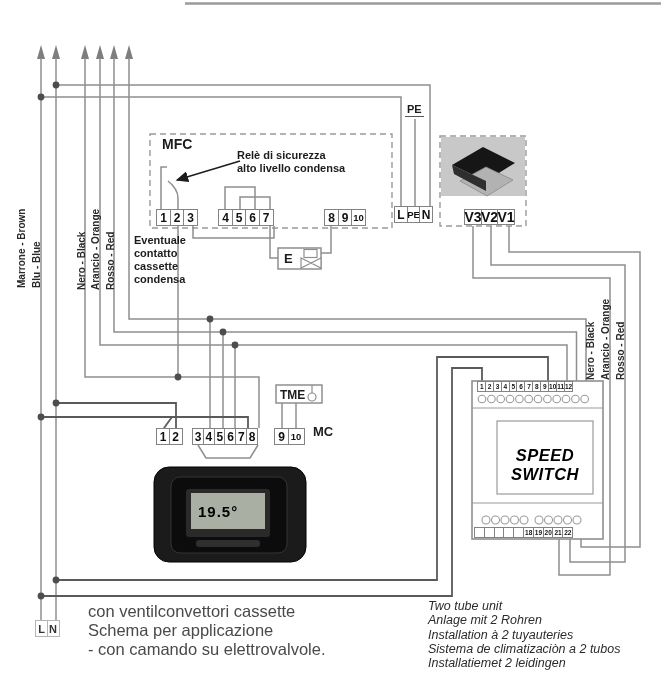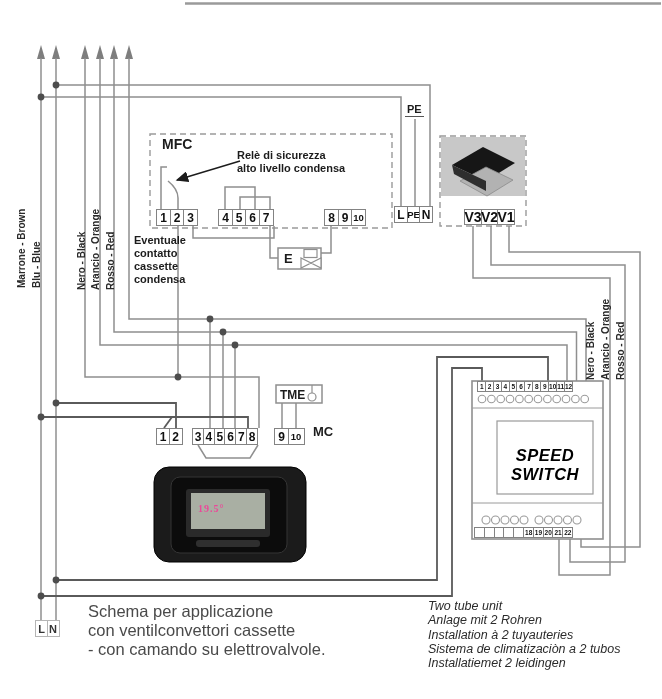--- a/index.html
+++ b/index.html
@@ -18,22 +18,22 @@
   .cellC6{width:12.3px;height:17px;font-size:12px;}
   .cellV{width:18px;height:16px;font-size:14px;}
   .cellSS{width:9.4px;height:11px;font-size:6.5px;border-width:1px !important;}
   .cellSB{width:11.3px;height:11px;font-size:6.5px;border-width:1px !important;}
   .small10{font-size:9.5px !important;}
   .boldlbl{font-weight:700;}
   .note-bold{font-size:11px;font-weight:700;line-height:13px;}
   .caption{font-size:16.5px;color:#4a4a4a;line-height:1.16;}
   .notes{font-style:italic;font-size:12.5px;color:#2b2b2b;line-height:1.14;}
   .pe{font-size:11px;font-weight:600;border-bottom:1.5px solid #555;padding:0 2px 1px 2px;}
-  .lcd{position:absolute;z-index:5;font-family:Liberation Serif, serif;font-size:10px;
-       font-weight:700;color:#ec4899;letter-spacing:1px;}
+  .lcd{position:absolute;z-index:5;font-family:Liberation Sans, sans-serif;font-size:15px;
+       font-weight:700;color:#000000;letter-spacing:1px;}
   .ssname{position:absolute;z-index:5;width:96px;text-align:center;font-size:16.5px;
           font-weight:700;font-style:italic;color:#000;letter-spacing:.5px;}
 </style>
 </head>
 <body>
 
 <div id="stage">
 
   <svg id="wires" width="662" height="699" viewBox="0 0 662 699">
     <defs>
@@ -270,22 +270,22 @@
     <span class="c cellSB">21</span>
     <span class="c cellSB">22</span>
   </div>
 
   <div class="tb" style="left:35px;top:620px;">
     <span class="c" style="width:13px;height:17px;font-size:11px;border-color:#b5b5b5;font-weight:600;color:#333;">L</span>
     <span class="c" style="width:13px;height:17px;font-size:11px;border-color:#b5b5b5;font-weight:600;color:#333;">N</span>
   </div>
 
   <div class="lbl caption" style="left:88px;top:602px;">
+    <div>con ventilconvettori cassette</div>
     <div>Schema per applicazione</div>
-    <div>con ventilconvettori cassette</div>
     <div>- con camando su elettrovalvole.</div>
   </div>
   <div class="lbl notes" style="left:428px;top:599px;">
     <div>Two tube unit</div>
     <div>Anlage mit 2 Rohren</div>
     <div>Installation à 2 tuyauteries</div>
     <div>Sistema de climatizaciòn a 2 tubos</div>
     <div>Installatiemet 2 leidingen</div>
   </div>
 

